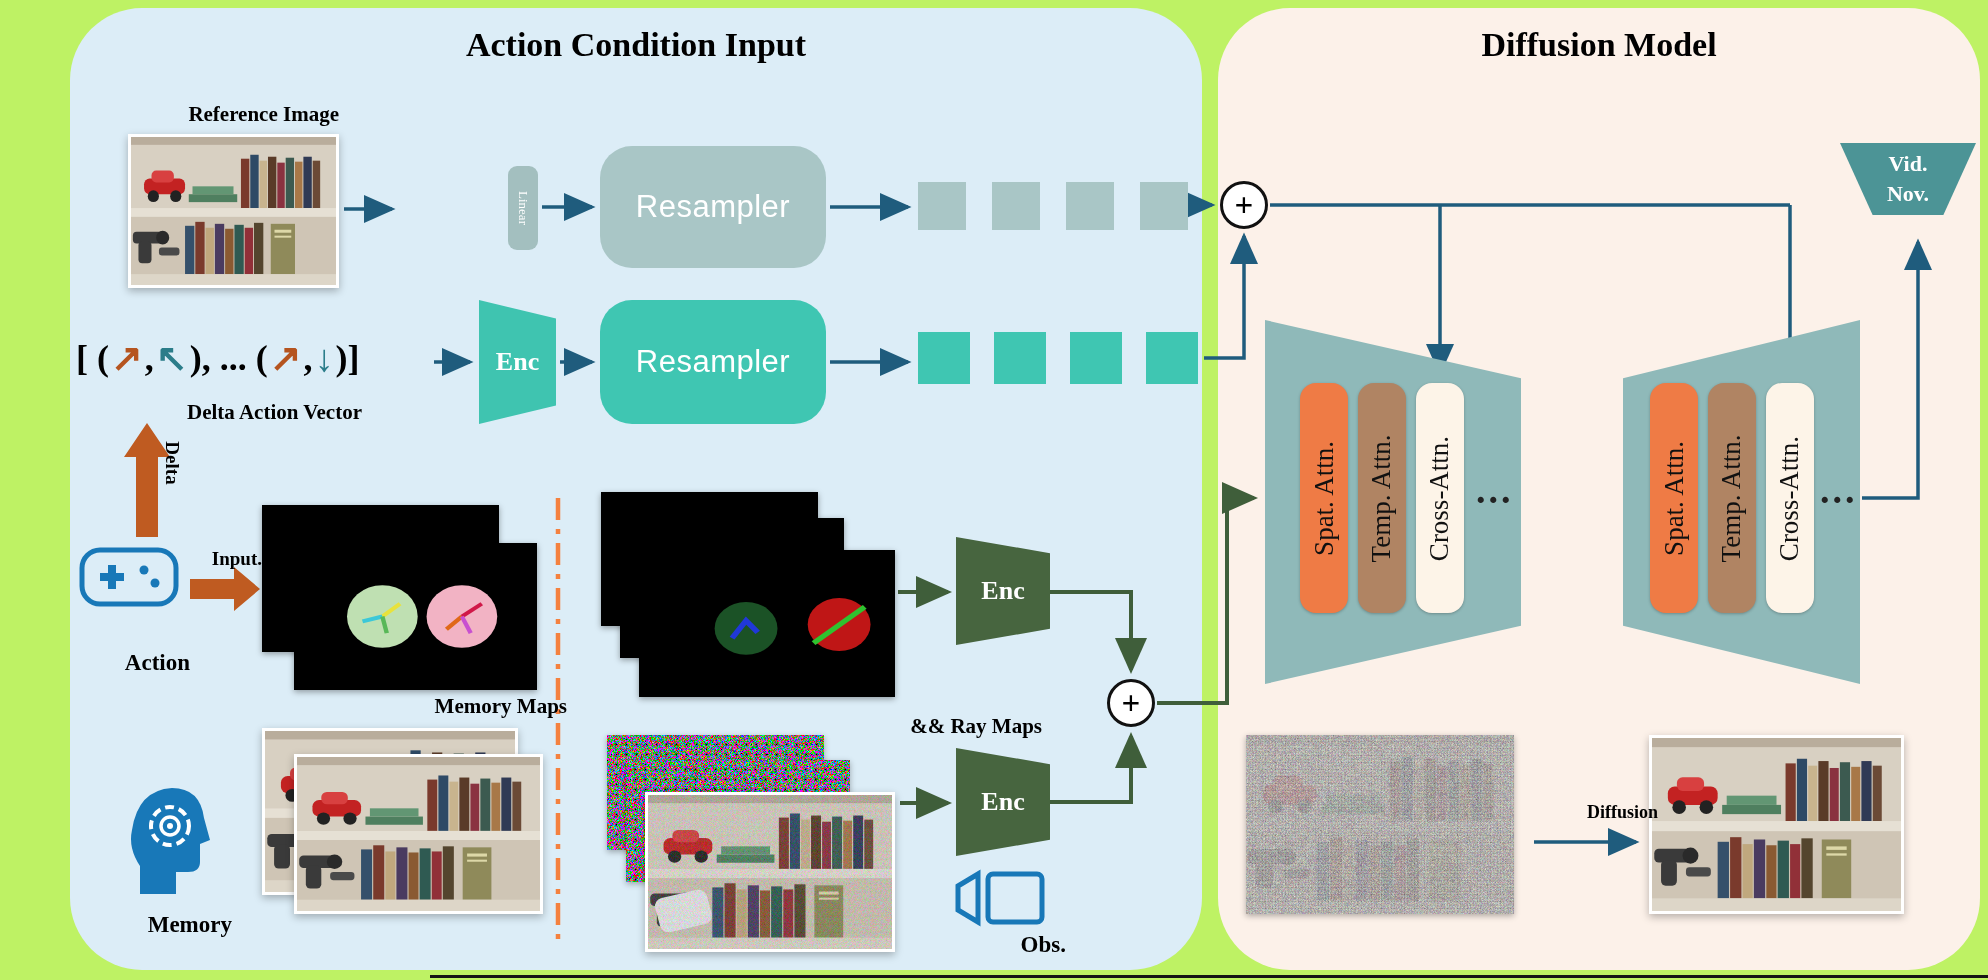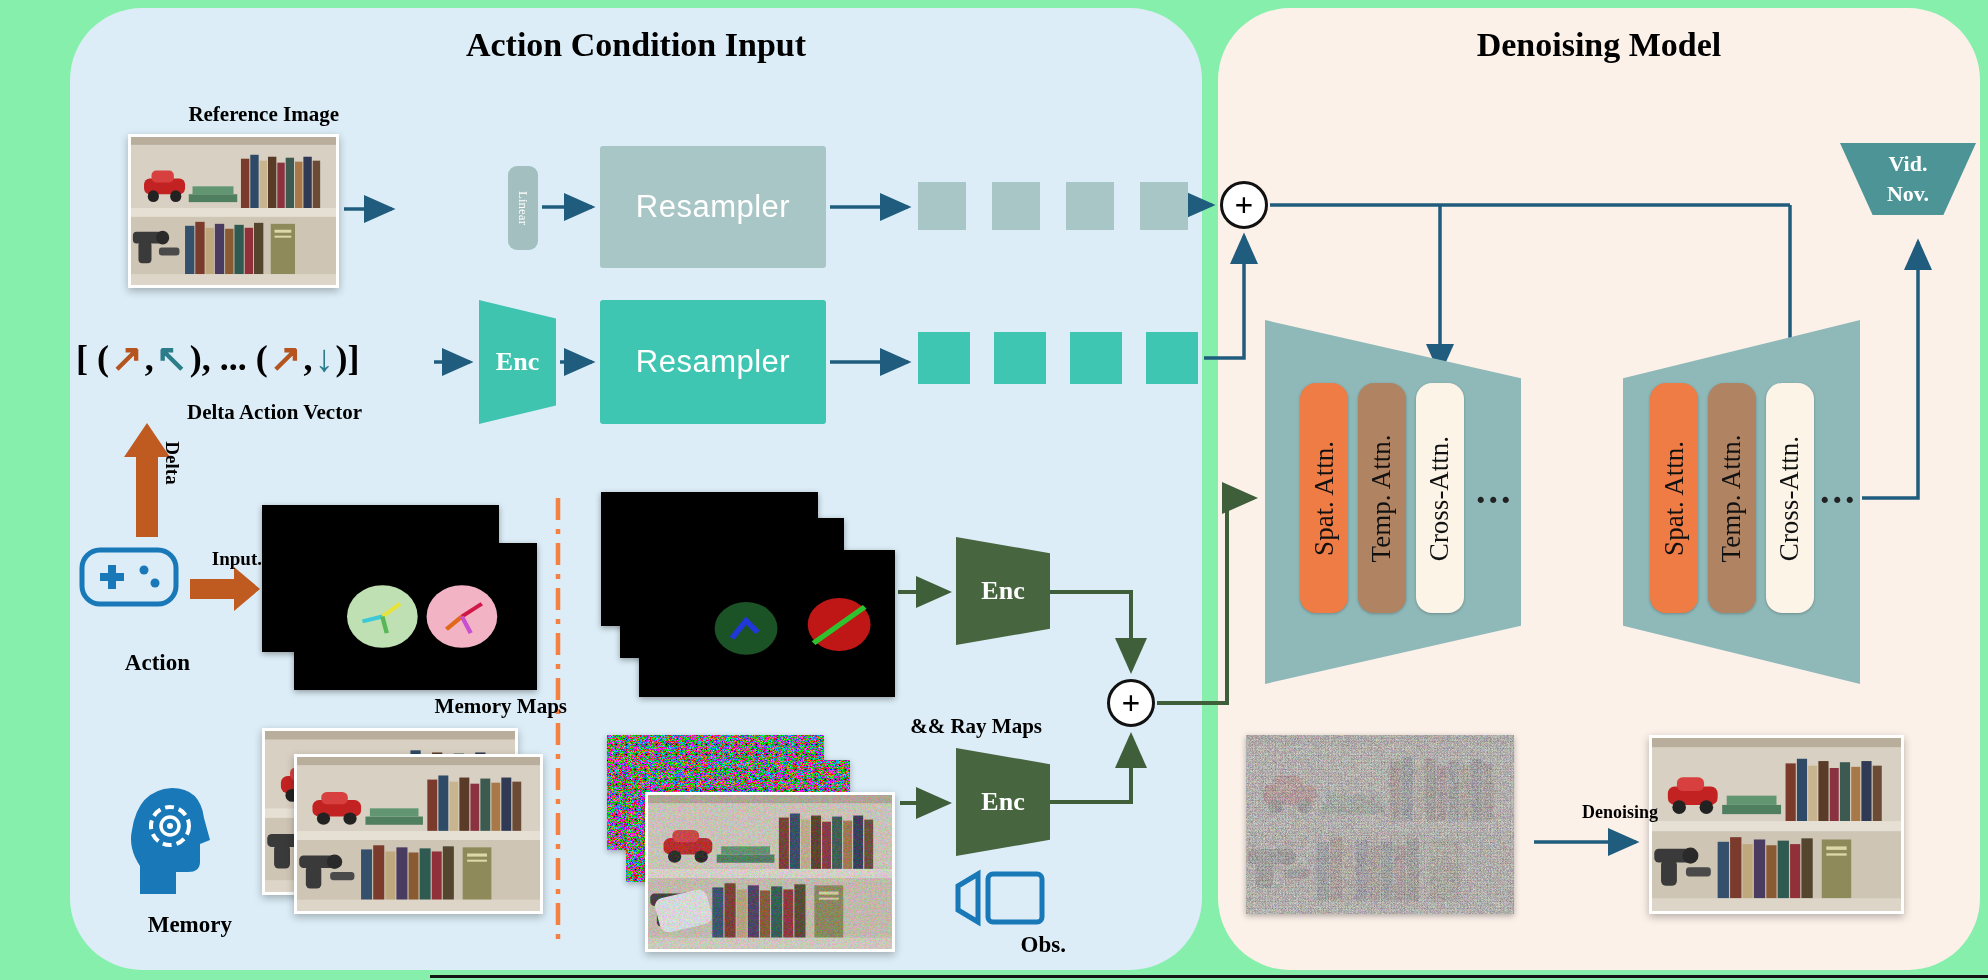--- a/index.html
+++ b/index.html
@@ -1,27 +1,27 @@
 <!DOCTYPE html>
 <html><head>
 <meta charset="utf-8">
 <style>
   *{margin:0;padding:0;box-sizing:border-box}
   html,body{background:#fff}
   body{font-family:"Liberation Serif",serif;color:#000}
-  #canvas{position:relative;width:1988px;height:980px;background:#86efac;overflow:hidden}
+  #canvas{position:relative;width:1988px;height:980px;background:#bef264;overflow:hidden}
   .panel{position:absolute;border-radius:72px;z-index:0}
   #panel-left{left:70px;top:8px;width:1132px;height:962px;background:#dcedf7}
   #panel-right{left:1218px;top:8px;width:762px;height:962px;background:#fcf1e9}
   #connectors{position:absolute;left:0;top:0;z-index:1;pointer-events:none}
   .panel-title{position:absolute;z-index:2;font-weight:bold;font-size:34px;text-align:center}
   .label{position:absolute;z-index:3;font-weight:bold;text-align:right;font-size:21px}
   .module{position:absolute;z-index:2;display:flex;align-items:center;justify-content:center;color:#fff}
   .trap-right{clip-path:polygon(0 0,100% 15%,100% 85%,0 100%)}
-  .rounded{border-radius:3px}
+  .rounded{border-radius:32px}
   .resampler{font-family:"Liberation Sans",sans-serif;font-size:31px;letter-spacing:.5px}
   .enc{font-weight:bold;font-size:26px}
   .vtext{transform:rotate(90deg);white-space:nowrap}
   .token-row{position:absolute;z-index:2;display:flex}
   #tokens-top{gap:26px}
   #tokens-top .token{width:48px;height:48px;background:#a9c6c6}
   #tokens-bottom{gap:24px}
   #tokens-bottom .token{width:52px;height:52px;background:#3fc6b2}
   .plus{position:absolute;z-index:4;width:48px;height:48px;border:3px solid #111;border-radius:50%;background:#fff;display:flex;align-items:center;justify-content:center;font-size:33px;font-weight:bold;line-height:1}
   .photo{position:absolute;z-index:2;border:3px solid #fff;box-shadow:0 3px 8px rgba(0,0,0,.28);background:#cdc3b4}
@@ -173,21 +173,21 @@
       <path d="M1157 703 H 1227 V 498 H 1254" marker-end="url(#mG)"></path>
     </g>
     <line x1="558" y1="498" x2="558" y2="948" stroke="#f4813f" stroke-width="4.5" stroke-dasharray="22 9 5 9"></line>
     <g fill="#bf5b21">
       <polygon points="136,537 136,457 124,457 147,423 170,457 158,457 158,537"></polygon>
       <polygon points="190,579 234,579 234,567 260,589 234,611 234,599 190,599"></polygon>
     </g>
   </svg>
 
   <div class="panel-title" style="left:70px;top:26px;width:1132px">Action Condition Input</div>
-  <div class="panel-title" style="left:1218px;top:26px;width:762px">Denoising Model</div>
+  <div class="panel-title" style="left:1218px;top:26px;width:762px">Diffusion Model</div>
 
   <div class="label" style="left:128px;top:102px;width:211px">Reference Image</div>
   <div class="photo" style="left:128px;top:134px;width:211px;height:154px">
     <svg viewBox="0 0 220 150" preserveAspectRatio="none">
         <use href="#shelfphoto"></use>
       </svg>
   </div>
 
   <div class="module" style="left:508px;top:166px;width:30px;height:84px;background:#a3bfbf;border-radius:9px">
     <span class="vtext" style="font-size:13px">Linear</span>
@@ -339,21 +339,21 @@
     <span>Vid.</span>
     <span>Nov.</span>
   </div>
 
   <div class="noiseimg" style="left:1246px;top:735px;width:268px;height:179px">
     <svg viewBox="0 0 220 150" preserveAspectRatio="none">
       <use href="#shelfphoto" opacity="0.45"></use>
       <rect width="220" height="150" filter="url(#fNoiseGray)" opacity="0.75"></rect>
     </svg>
   </div>
-  <div class="label" style="left:1518px;top:802px;width:140px;font-size:18px">Denoising</div>
+  <div class="label" style="left:1518px;top:802px;width:140px;font-size:18px">Diffusion</div>
   <div class="photo" style="left:1649px;top:735px;width:255px;height:179px">
     <svg viewBox="0 0 220 150" preserveAspectRatio="none">
         <use href="#shelfphoto"></use>
       </svg>
   </div>
 
   <div id="bottom-rule"></div>
 </div>
 
 </body></html>

